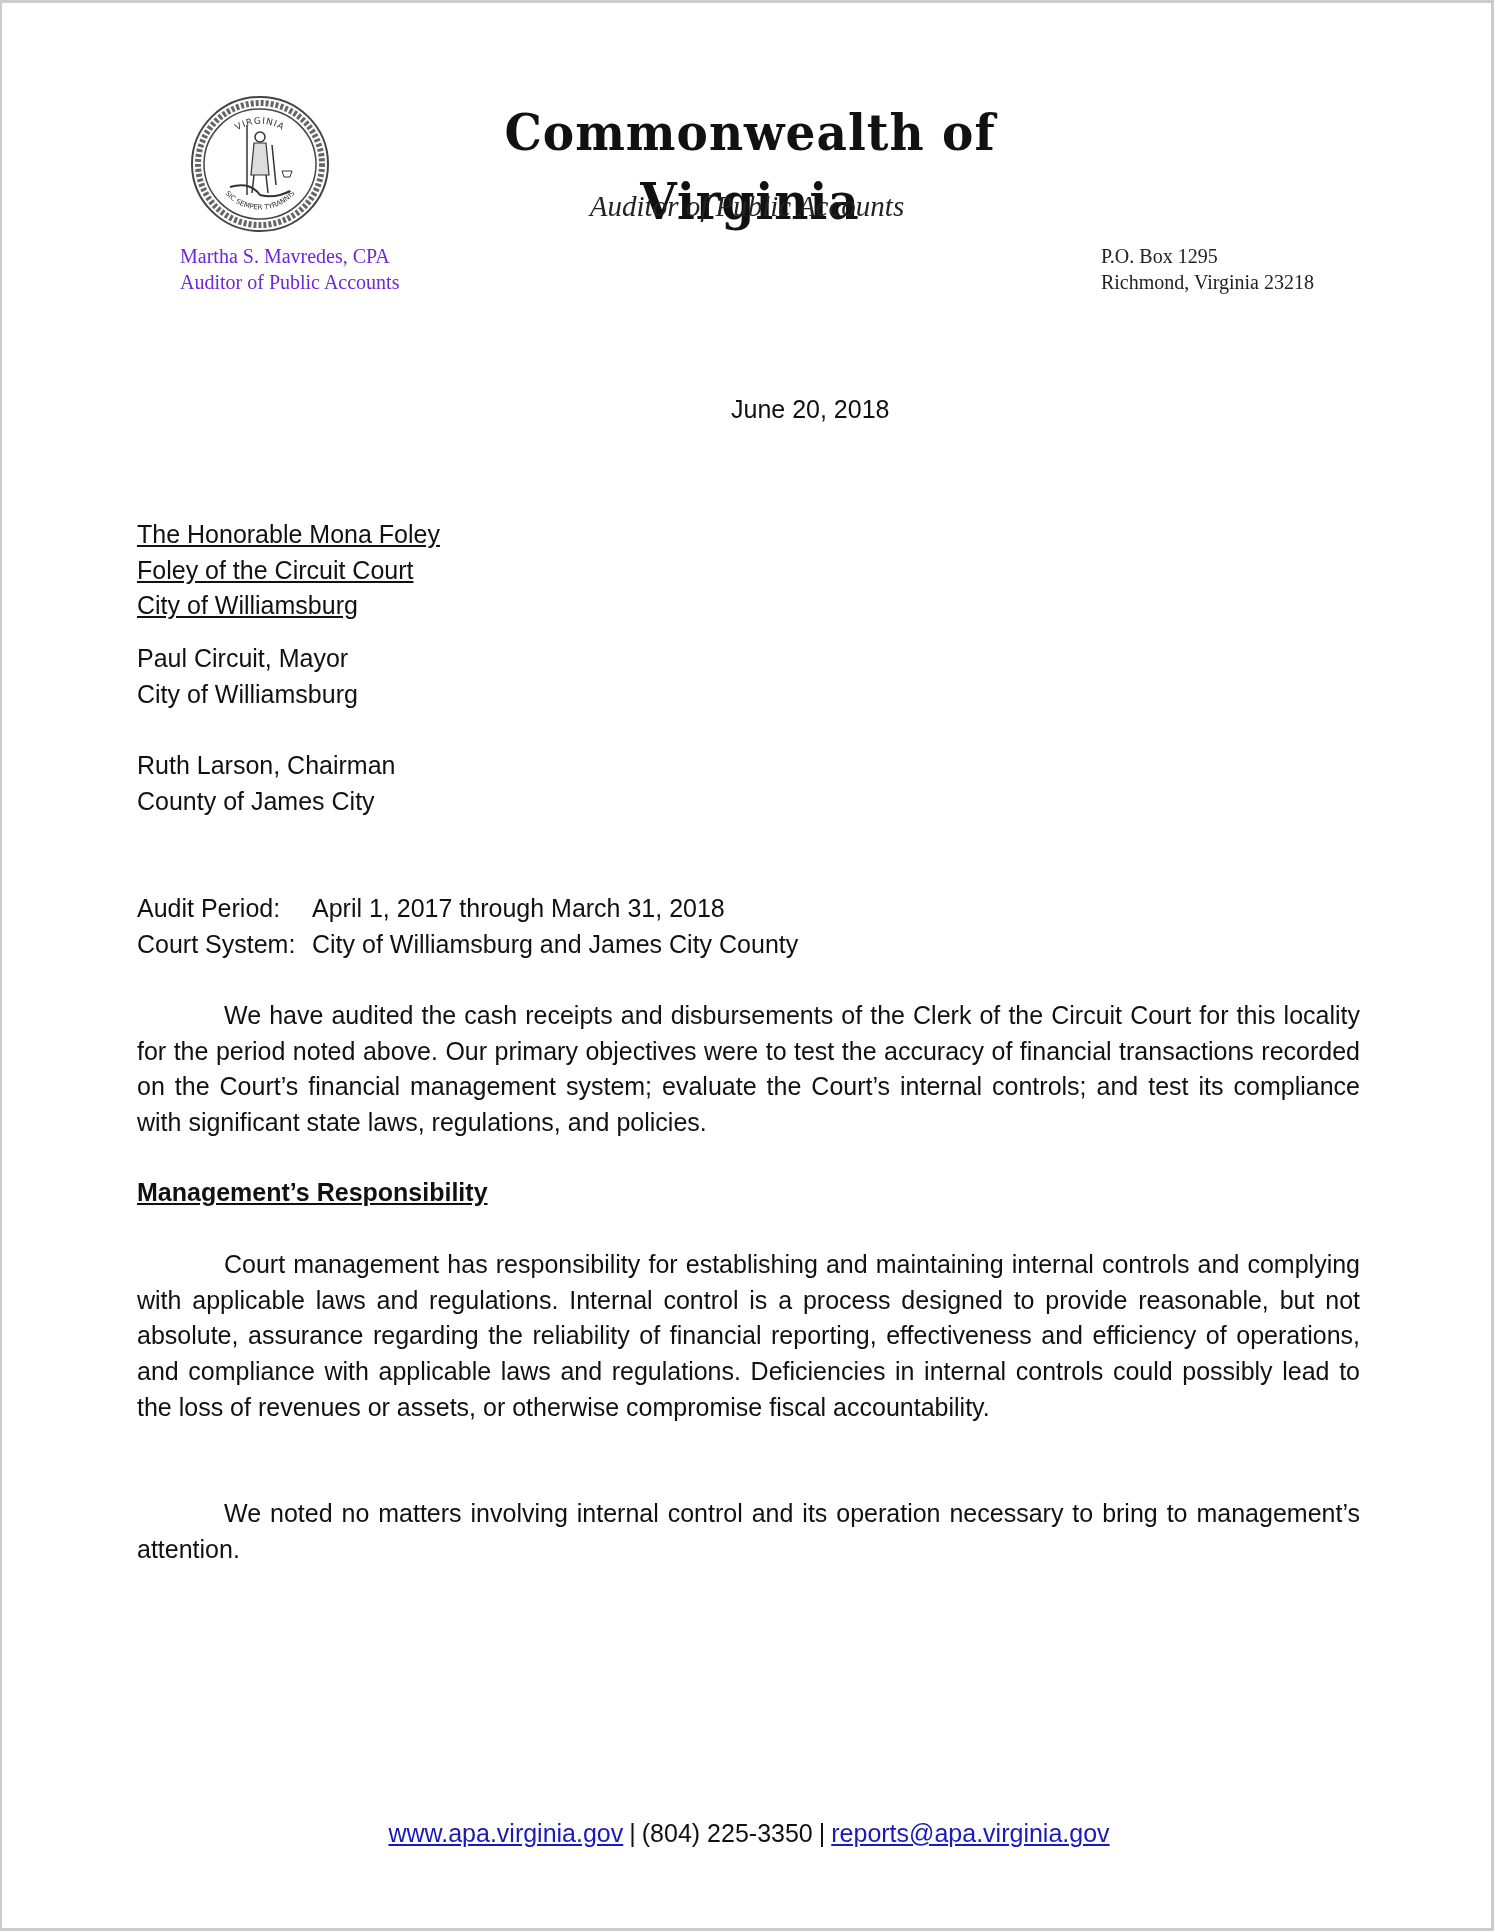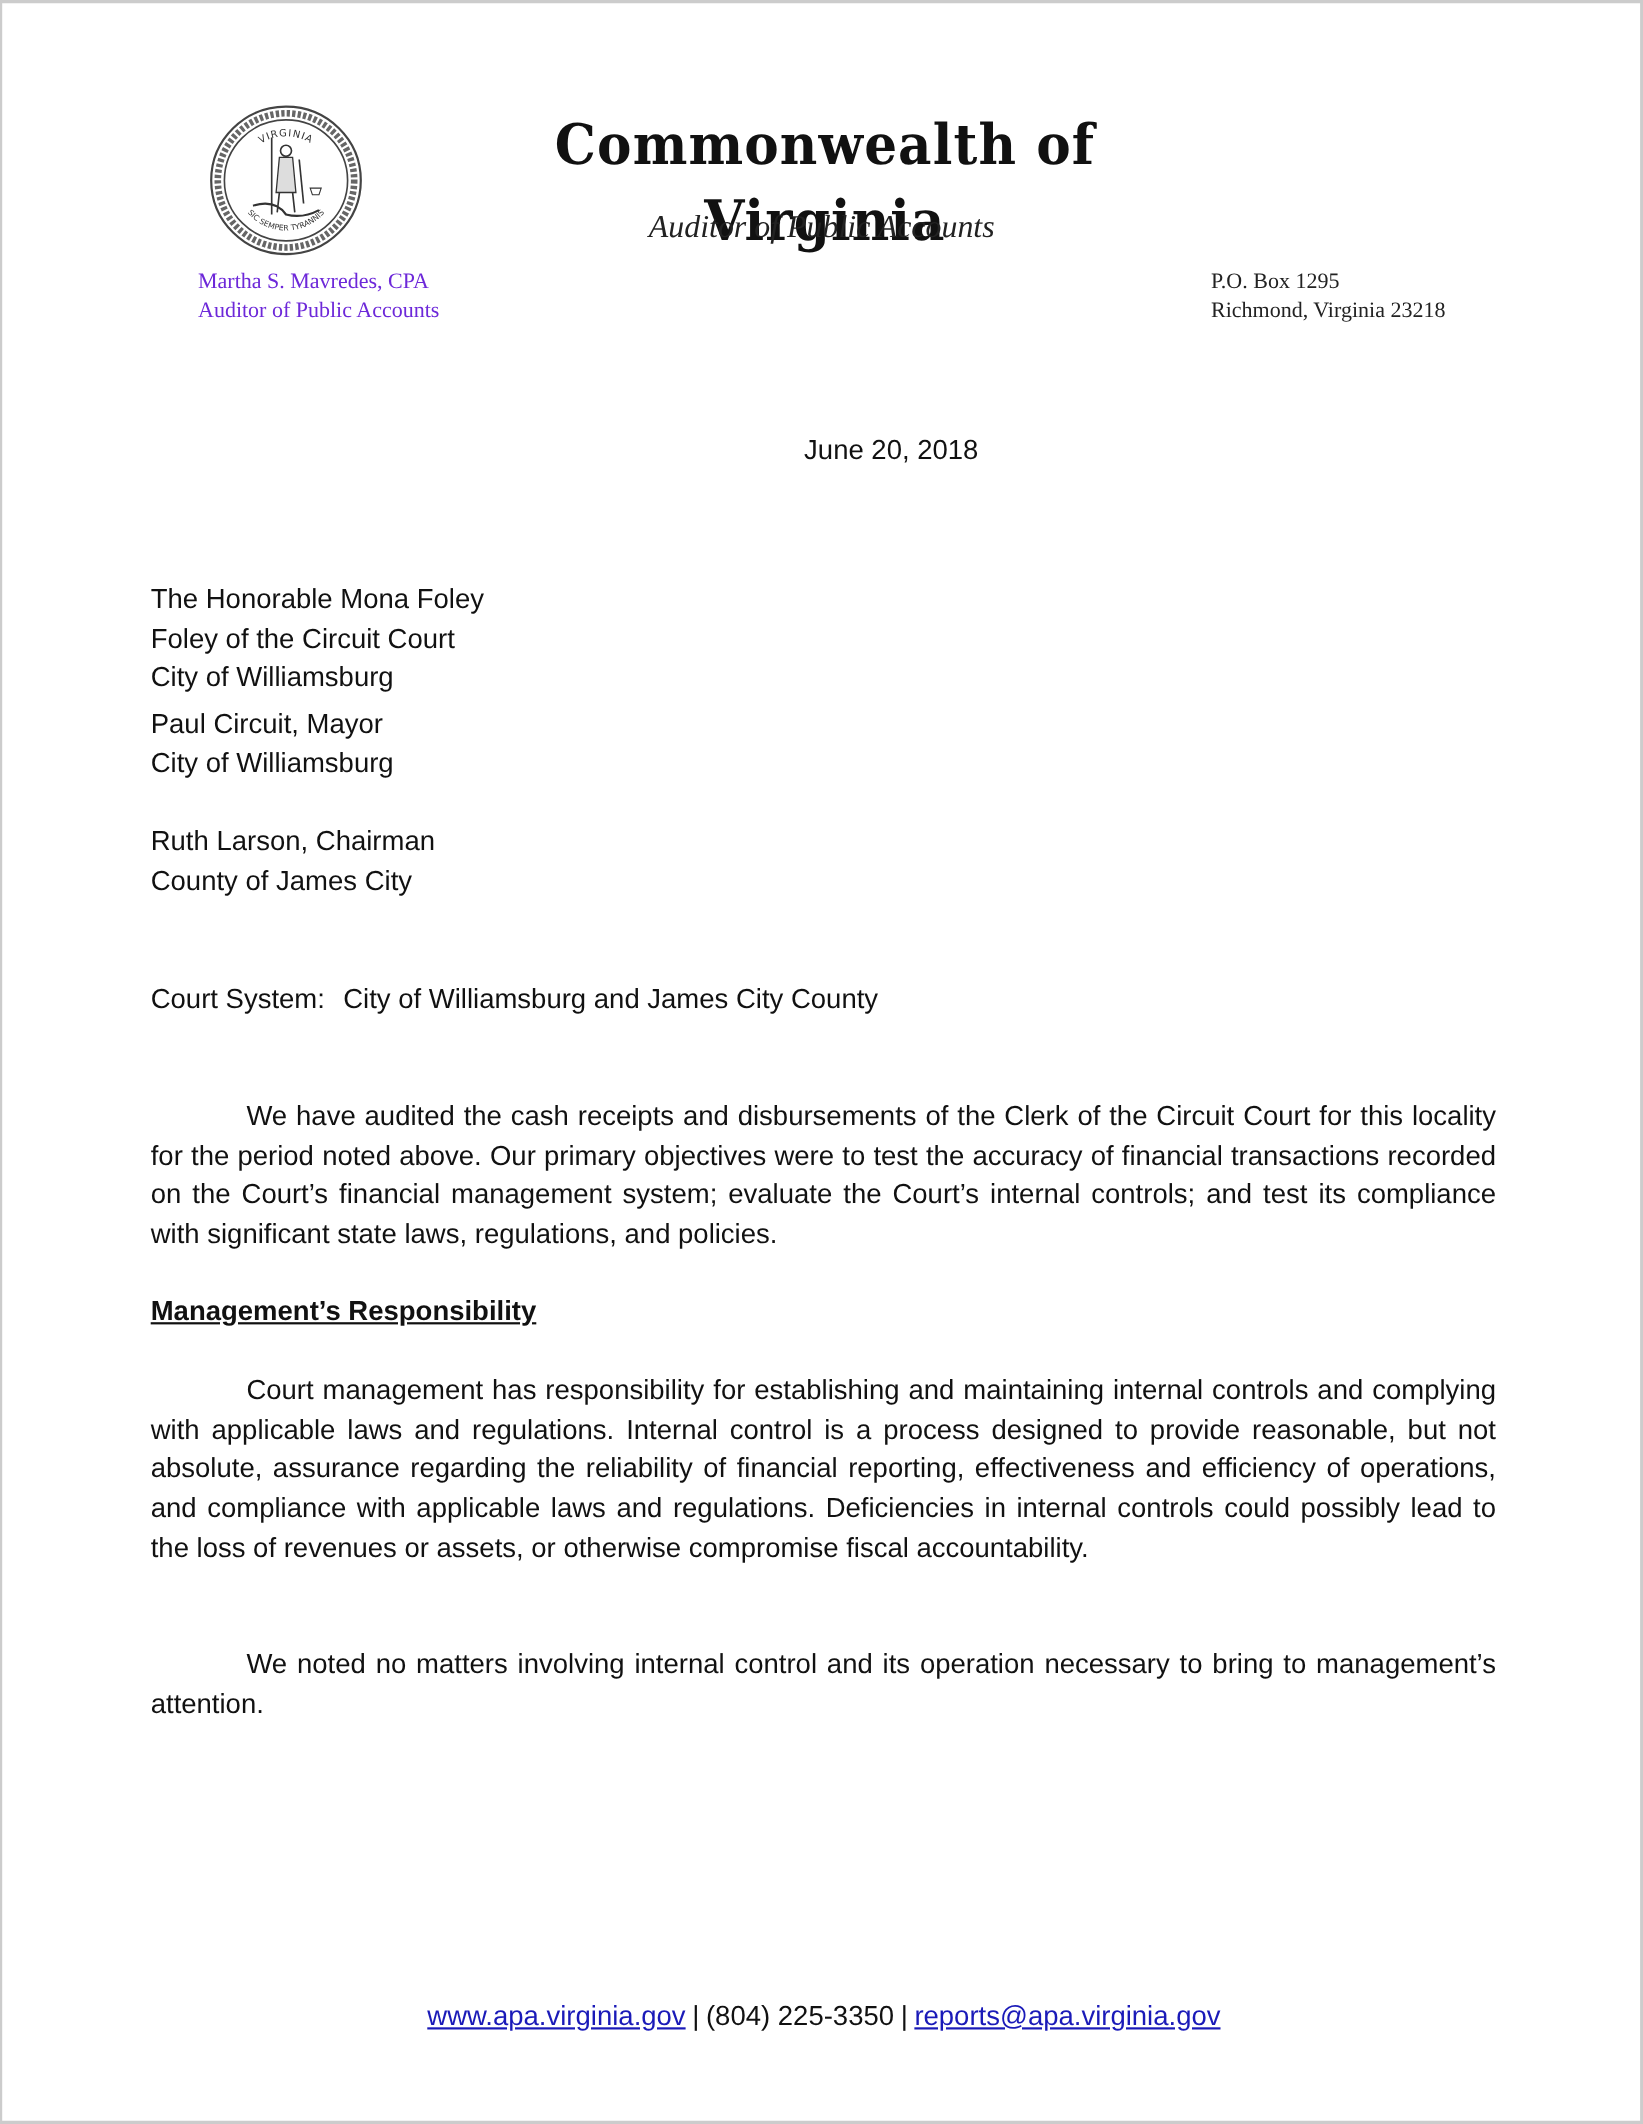--- a/index.html
+++ b/index.html
@@ -66,35 +66,38 @@
     <div>Martha S. Mavredes, CPA</div>
     <div>Auditor of Public Accounts</div>
   </div>
   <div class="abs lh-right">
     <div>P.O. Box 1295</div>
     <div>Richmond, Virginia 23218</div>
   </div>
 
   <div class="abs body-text date">June 20, 2018</div>
 
-  <div class="abs body-text recip" style="top:525px;">
+  <div class="abs body-text recip" style="top:514px;text-decoration:underline;">
     <div>The Honorable Mona Foley</div>
     <div>Foley of the Circuit Court</div>
     <div>City of Williamsburg</div>
   </div>
   <div class="abs body-text recip" style="top:638px;">
     <div>Paul Circuit, Mayor</div>
     <div>City of Williamsburg</div>
   </div>
   <div class="abs body-text recip" style="top:745px;">
     <div>Ruth Larson, Chairman</div>
     <div>County of James City</div>
   </div>
 
   <div class="abs body-text recip" style="top:888px;">
+    <div class="audit-row">
+      <span class="lbl">Audit Period:</span><span>April 1, 2017 through March 31, 2018</span>
+    </div>
     <div class="audit-row">
       <span class="lbl">Court System:</span><span>City of Williamsburg and James City County</span>
     </div>
   </div>
 
   <div class="abs heading">Management’s Responsibility</div>
 
   <div class="abs body-text para" style="top:995px;">
     <p>We have audited the cash receipts and disbursements of the Clerk of the Circuit Court for this locality for the period noted above.  Our primary objectives were to test the accuracy of financial transactions recorded on the Court’s financial management system; evaluate the Court’s internal controls; and test its compliance with significant state laws, regulations, and policies.</p>
   </div>

